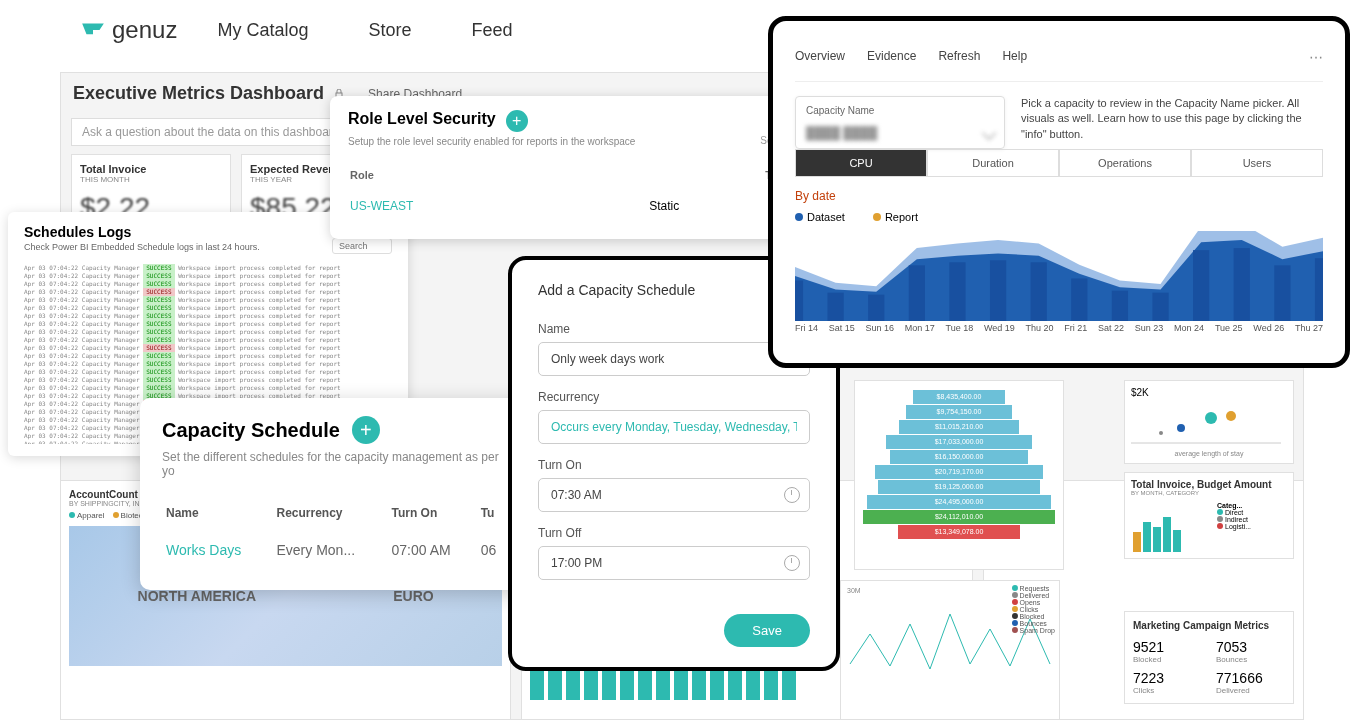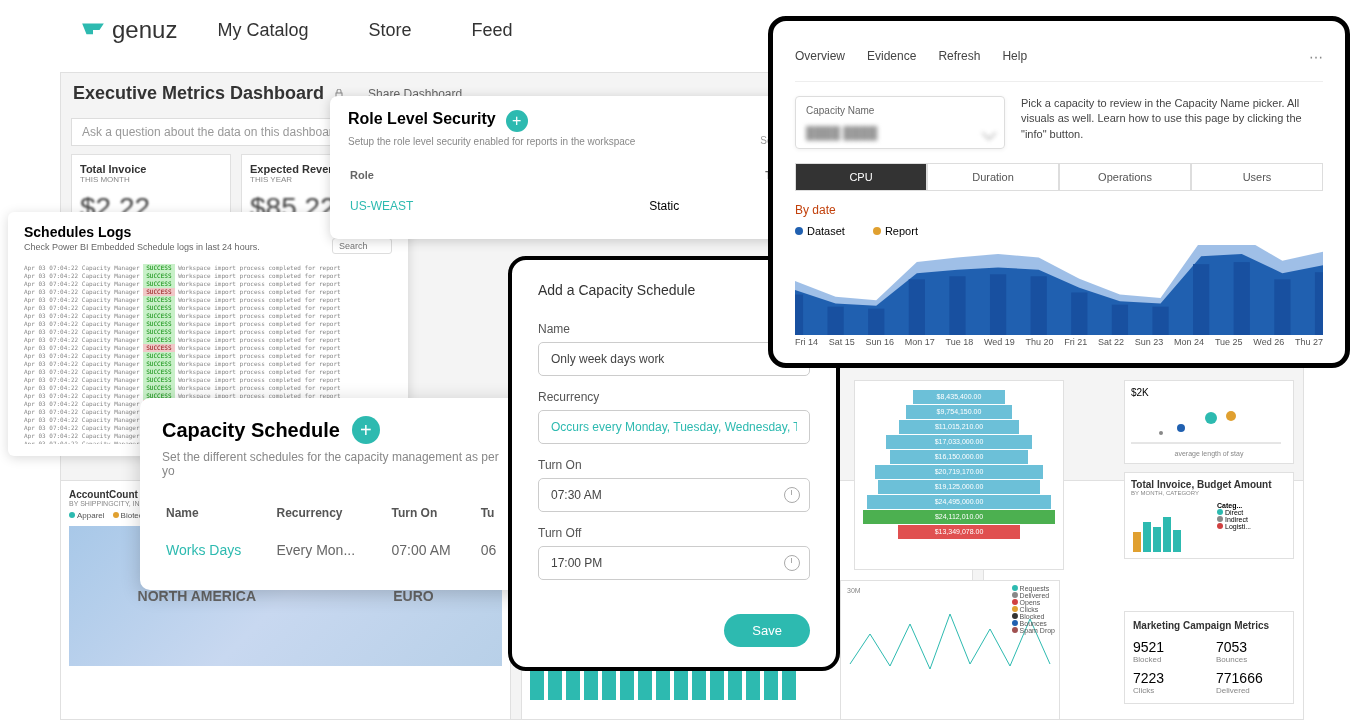--- a/index.html
+++ b/index.html
@@ -92,21 +92,21 @@
 .premium-tabs { display: flex; gap: 22px; margin-top: 12px; font-size: 12px; color: #444; border-bottom: 1px solid #eee; padding-bottom: 16px; }
 .premium-tab { cursor: pointer; }
 .premium-tab.active { font-weight: 500; }
 .premium-row { display: flex; gap: 16px; margin-top: 14px; align-items: flex-start; }
 .cap-picker { border: 1px solid #ddd; border-radius: 4px; padding: 8px 10px; width: 210px; box-shadow: 0 1px 4px rgba(0,0,0,0.06); }
 .cap-picker-label { font-size: 10px; color: #666; }
 .cap-picker-value { margin-top: 10px; display: flex; justify-content: space-between; align-items: center; }
 .cap-picker-value span { filter: blur(2px); font-size: 12px; color: #999; }
 .chevron { width: 10px; height: 10px; border-right: 1.5px solid #888; border-bottom: 1.5px solid #888; transform: rotate(45deg); }
 .premium-help { font-size: 11px; color: #444; flex: 1; line-height: 1.4; }
-.metric-tabs { display: flex; margin-top: 14px; }
+.metric-tabs { display: flex; }
 .metric-tab { flex: 1; text-align: center; padding: 7px 0; font-size: 11px; color: #555; border: 1px solid #ddd; cursor: pointer; }
 .metric-tab.active { background: #333; color: #fff; }
 .by-date { font-size: 12px; color: #c2410c; margin-top: 12px; }
 .chart-legend { display: flex; gap: 28px; margin-top: 8px; font-size: 11px; align-items: center; }
 .leg-dot { width: 8px; height: 8px; border-radius: 50%; display: inline-block; margin-right: 4px; }
 .area-chart { margin-top: 8px; height: 90px; position: relative; }
 .x-labels { display: flex; justify-content: space-between; font-size: 9px; color: #555; margin-top: 2px; }
 
 .line-chart-area { position: absolute; bottom: 0; left: 840px; width: 220px; height: 140px; background: #fff; border: 1px solid #e0e0e0; padding: 6px; z-index: 0; }
 .mkt-card { position: absolute; bottom: 16px; right: 70px; width: 170px; background: #fff; border: 1px solid #e0e0e0; padding: 8px; font-size: 9px; z-index: 0; }

